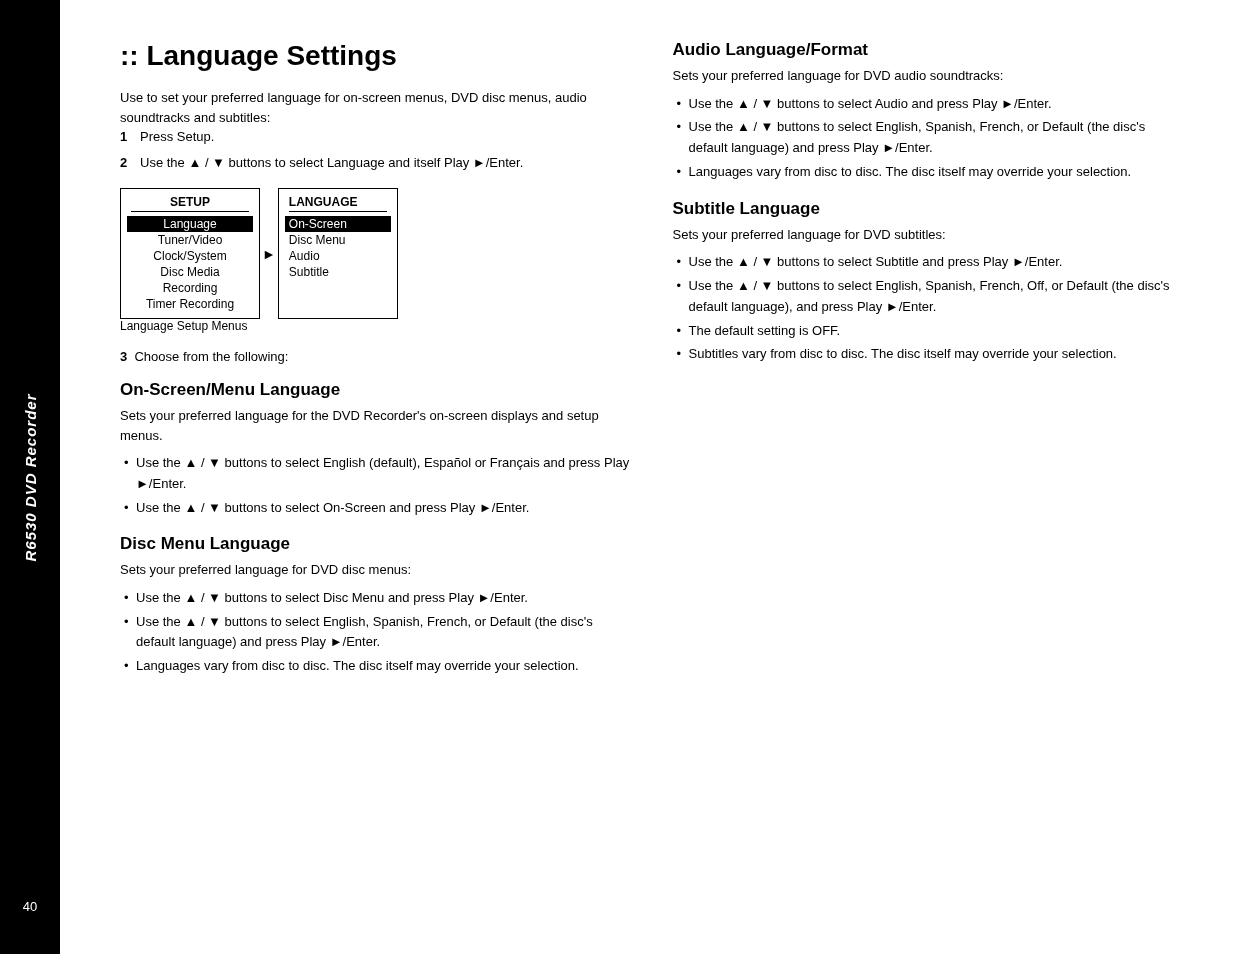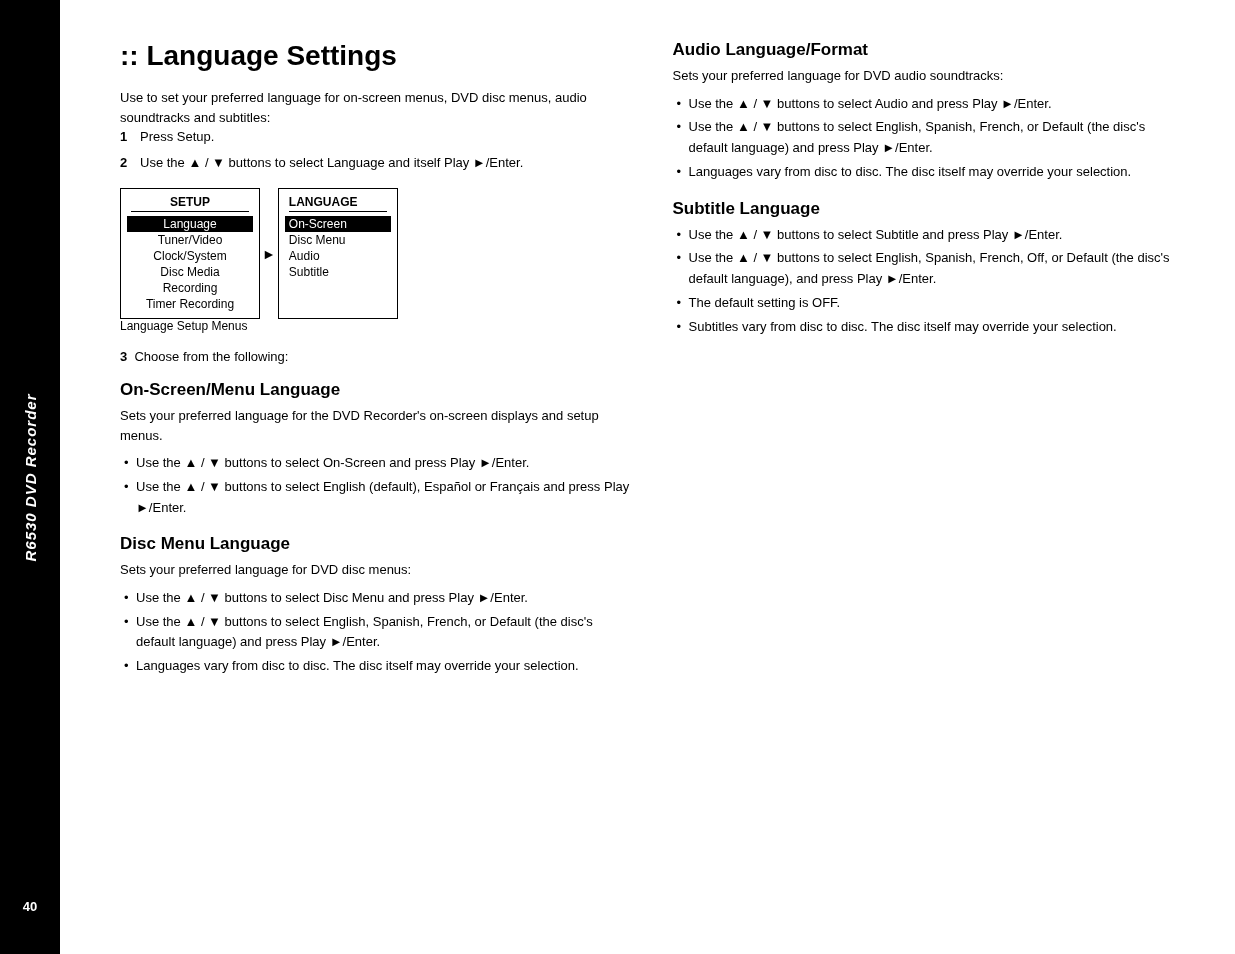--- a/index.html
+++ b/index.html
@@ -37,21 +37,21 @@
       letter-spacing: 1px;
     }
 
     .page-number {
       position: absolute;
       bottom: 40px;
       left: 50%;
       transform: translateX(-50%);
       color: #fff;
       font-size: 13px;
-      font-weight: bold;
+      font-weight: normal;
     }
 
     
     .main-content {
       flex: 1;
       padding: 40px 50px 30px 60px;
       display: flex;
       gap: 40px;
     }
 
@@ -244,22 +244,22 @@
 
     <p class="menu-caption">Language Setup Menus</p>
 
     <p class="step-3">
       <strong>3</strong>&nbsp;&nbsp;<span>Choose from the following:</span>
     </p>
 
     <h2 class="section-title">On-Screen/Menu Language</h2>
     <p class="section-desc">Sets your preferred language for the DVD Recorder's on-screen displays and setup menus.</p>
     <ul class="bullet-list">
+      <li>Use the ▲ / ▼ buttons to select English (default), Español or Français and press Play ►/Enter.</li>
       <li>Use the ▲ / ▼ buttons to select On-Screen and press Play ►/Enter.</li>
-      <li>Use the ▲ / ▼ buttons to select English (default), Español or Français and press Play ►/Enter.</li>
     </ul>
 
     <h2 class="section-title">Disc Menu Language</h2>
     <p class="section-desc">Sets your preferred language for DVD disc menus:</p>
     <ul class="bullet-list">
       <li>Use the ▲ / ▼ buttons to select Disc Menu and press Play ►/Enter.</li>
       <li>Use the ▲ / ▼ buttons to select English, Spanish, French, or Default (the disc's default language) and press Play ►/Enter.</li>
       <li>Languages vary from disc to disc. The disc itself may override your selection.</li>
     </ul>
 
@@ -269,20 +269,21 @@
 
     <h2 class="section-title">Audio Language/Format</h2>
     <p class="section-desc">Sets your preferred language for DVD audio soundtracks:</p>
     <ul class="bullet-list">
       <li>Use the ▲ / ▼ buttons to select Audio and press Play ►/Enter.</li>
       <li>Use the ▲ / ▼ buttons to select English, Spanish, French, or Default (the disc's default language) and press Play ►/Enter.</li>
       <li>Languages vary from disc to disc. The disc itself may override your selection.</li>
     </ul>
 
     <h2 class="section-title">Subtitle Language</h2>
+    <p class="section-desc">Sets your preferred language for DVD subtitles:</p>
     <ul class="bullet-list">
       <li>Use the ▲ / ▼ buttons to select Subtitle and press Play ►/Enter.</li>
       <li>Use the ▲ / ▼ buttons to select English, Spanish, French, Off, or Default (the disc's default language), and press Play ►/Enter.</li>
       <li>The default setting is OFF.</li>
       <li>Subtitles vary from disc to disc. The disc itself may override your selection.</li>
     </ul>
 
   </div>
 
 </div>

